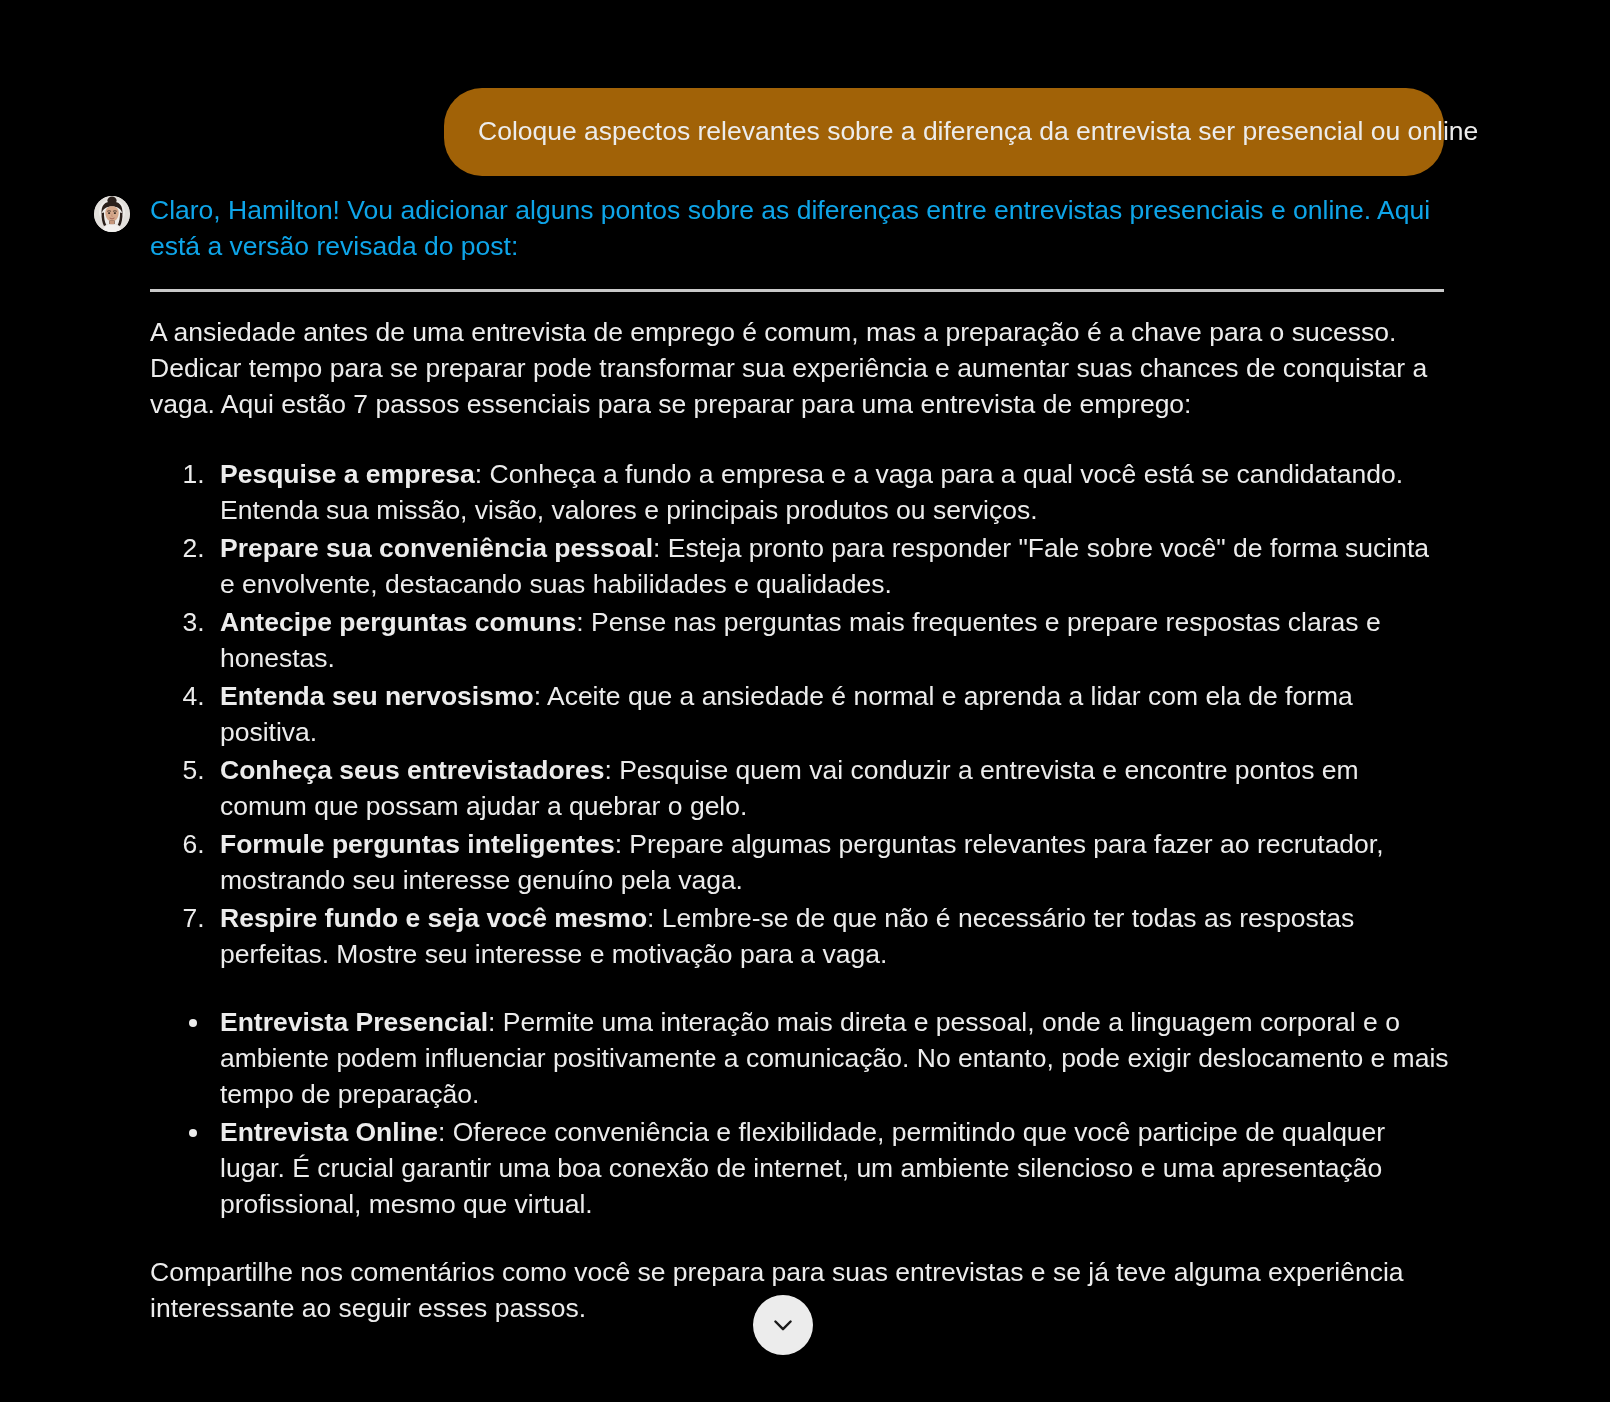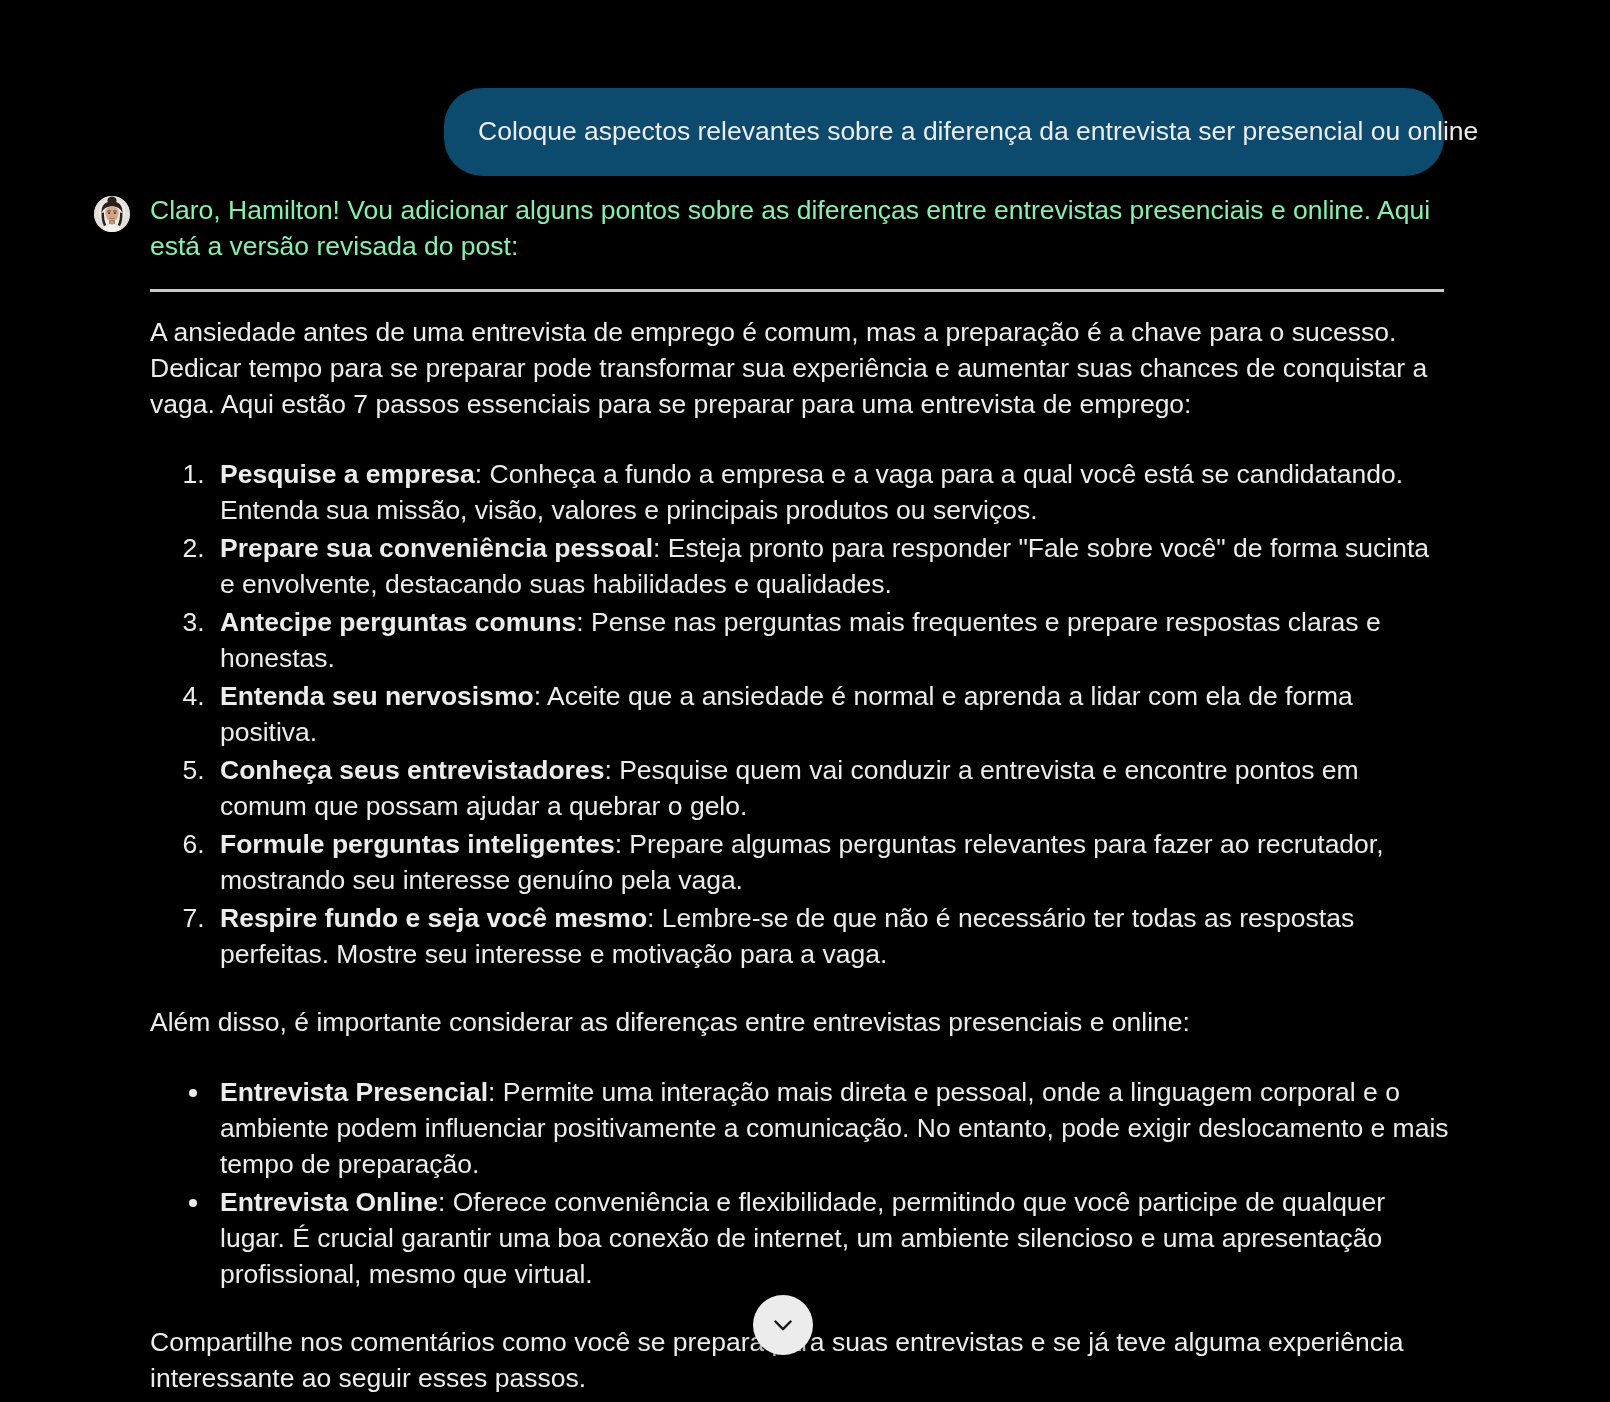--- a/index.html
+++ b/index.html
@@ -47,21 +47,21 @@
   
   .user-row {
     position: absolute;
     left: 0;
     top: 88px;
     width: 1444px;
     display: flex;
     justify-content: flex-end;
   }
   .user-bubble {
-    background: #0c4a6e;
+    background: #a16207;
     border-radius: 38px;
     padding: 26px 34px 28px 34px;
     max-width: 1000px;
     box-sizing: border-box;
   }
   .user-bubble-text {
     font-size: 26.5px;
     line-height: 34px;
     color: #ececec;
     white-space: nowrap;
@@ -87,21 +87,21 @@
     overflow: hidden;
     position: relative;
     background: #d7d3cf;
   }
   .avatar svg { display: block; width: 36px; height: 36px; }
 
   .assistant-intro {
     margin-left: 20px;
     font-size: 26.5px;
     line-height: 36px;
-    color: #86efac;
+    color: #0ea5e9;
     max-width: 1300px;
   }
 
   
   .divider {
     position: absolute;
     left: 150px;
     top: 289px;
     width: 1294px;
     height: 3px;
@@ -222,21 +222,20 @@
     <ol>
       <li><b>Pesquise a empresa</b><span>: Conheça a fundo a empresa e a vaga para a qual você está se candidatando. Entenda sua missão, visão, valores e principais produtos ou serviços.</span></li>
       <li><b>Prepare sua conveniência pessoal</b><span>: Esteja pronto para responder "Fale sobre você" de forma sucinta e envolvente, destacando suas habilidades e qualidades.</span></li>
       <li><b>Antecipe perguntas comuns</b><span>: Pense nas perguntas mais frequentes e prepare respostas claras e honestas.</span></li>
       <li><b>Entenda seu nervosismo</b><span>: Aceite que a ansiedade é normal e aprenda a lidar com ela de forma positiva.</span></li>
       <li><b>Conheça seus entrevistadores</b><span>: Pesquise quem vai conduzir a entrevista e encontre pontos em comum que possam ajudar a quebrar o gelo.</span></li>
       <li><b>Formule perguntas inteligentes</b><span>: Prepare algumas perguntas relevantes para fazer ao recrutador, mostrando seu interesse genuíno pela vaga.</span></li>
       <li><b>Respire fundo e seja você mesmo</b><span>: Lembre-se de que não é necessário ter todas as respostas perfeitas. Mostre seu interesse e motivação para a vaga.</span></li>
     </ol>
 
-    <p>Além disso, é importante considerar as diferenças entre entrevistas presenciais e online:</p>
 
     <ul>
       <li><b>Entrevista Presencial</b><span>: Permite uma interação mais direta e pessoal, onde a linguagem corporal e o ambiente podem influenciar positivamente a comunicação. No entanto, pode exigir deslocamento e mais tempo de preparação.</span></li>
       <li><b>Entrevista Online</b><span>: Oferece conveniência e flexibilidade, permitindo que você participe de qualquer lugar. É crucial garantir uma boa conexão de internet, um ambiente silencioso e uma apresentação profissional, mesmo que virtual.</span></li>
     </ul>
 
     <p>Compartilhe nos comentários como você se prepara para suas entrevistas e se já teve alguma experiência interessante ao seguir esses passos.</p>
 
   </div>
 

